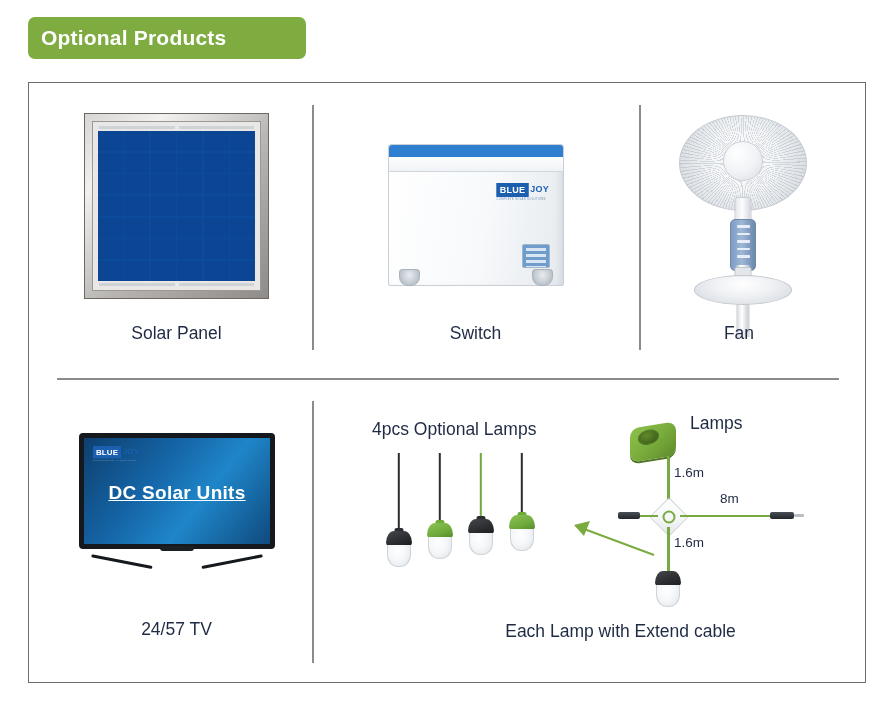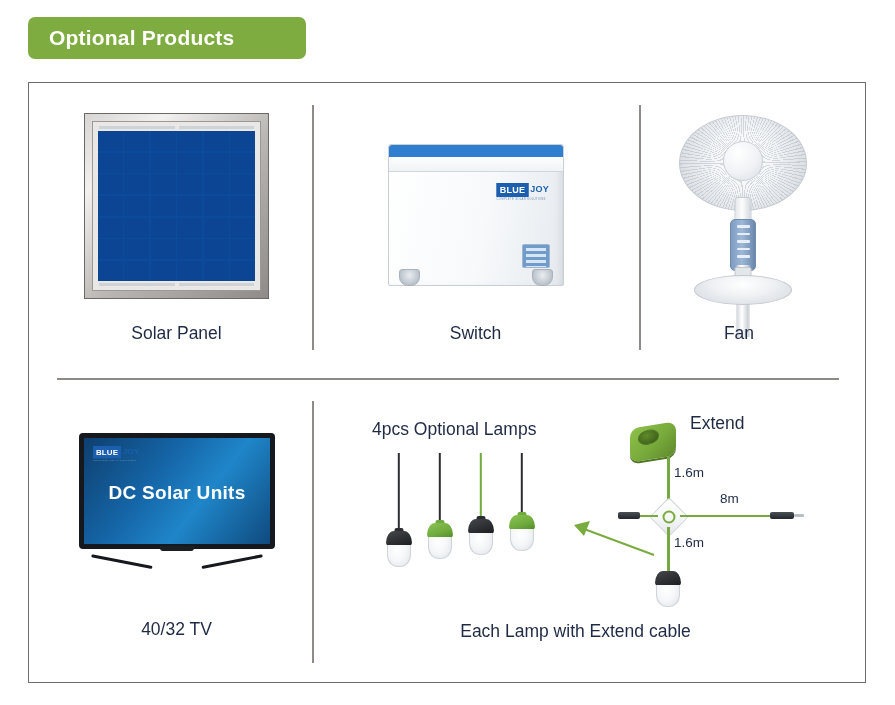--- a/index.html
+++ b/index.html
@@ -12,21 +12,21 @@
     position:relative;
   }
   
   #header-banner{
     position:absolute;left:28px;top:17px;
     width:278px;height:42px;
     background:#7fac40;
     border-radius:7px;
     display:flex;align-items:center;
     box-sizing:border-box;
-    padding-left:21px;
+    padding-left:13px;
   }
   #header-banner .title{
     color:#ffffff;
     font-size:21px;
     font-weight:bold;
     letter-spacing:.2px;
     white-space:nowrap;
   }
   
   #products-card{
@@ -197,21 +197,21 @@
     background:#15181c;border-radius:4px;padding:5px;box-sizing:border-box;
   }
   .tv-screen{
     position:absolute;inset:5px;
     background:linear-gradient(128deg,#0e3f6e 0%,#1566a8 38%,#1f86c9 62%,#0f4a7e 100%);
     overflow:hidden;
   }
   .tv-logo{position:absolute;left:9px;top:8px;transform:scale(.72);transform-origin:left top;}
   .tv-text{
     position:absolute;left:0;right:0;top:44px;text-align:center;
-    color:#ffffff;font-size:19px;font-weight:bold;letter-spacing:.3px;
+    color:#ffffff;font-size:19px;font-weight:bold;letter-spacing:.3px;text-decoration:underline;
   }
   .tv-chin{position:absolute;left:50%;transform:translateX(-50%);bottom:18px;width:34px;height:5px;background:#1b1f24;border-radius:0 0 3px 3px;}
   .tv-leg{position:absolute;bottom:0;width:62px;height:3px;background:#15181c;border-radius:2px;}
   .tv-leg.l{left:11px;transform:rotate(11deg);transform-origin:right bottom;}
   .tv-leg.r{right:11px;transform:rotate(-11deg);transform-origin:left bottom;}
 
   
   #lamps-group{position:absolute;}
   .lamp{position:absolute;width:34px;}
   .lamp .cord{position:absolute;left:50%;transform:translateX(-50%);top:0;width:2.4px;}
@@ -255,21 +255,21 @@
   .hub-icon{
     position:absolute;left:50%;top:50%;
     transform:translate(-50%,-50%) rotate(-45deg);
     width:13px;height:13px;border-radius:50%;
     border:2px solid #7aab3f;
     box-sizing:border-box;
   }
   .plug{position:absolute;height:7px;border-radius:2px;background:linear-gradient(180deg,#4a4f55,#22262b);}
   .plug-tip{position:absolute;height:3px;background:#b9bec4;border-radius:1px;}
   .dim-label{position:absolute;font-size:13.5px;color:#1f2a44;white-space:nowrap;}
-  .caption{position:absolute;font-size:17.5px;color:#1f2a44;white-space:nowrap;text-align:center;}
+  .caption{position:absolute;font-size:17.5px;color:#1f2a44;white-space:nowrap;text-align:center;margin-left:45px;}
   .sec-title{position:absolute;font-size:17.5px;color:#1f2a44;white-space:nowrap;}
 </style>
 </head>
 <body>
 
 <div id="header-banner">
   <span class="title">Optional Products</span>
 </div>
 
 <div id="products-card">
@@ -395,21 +395,21 @@
               <span class="bj-sub">COMPLETE SOLAR SOLUTIONS</span>
             </div>
           </div>
           <div class="tv-text">DC Solar Units</div>
         </div>
       </div>
       <div class="tv-chin"></div>
       <div class="tv-leg l"></div>
       <div class="tv-leg r"></div>
     </div>
-    <div class="cell-label" style="top:218px;">40/32 TV</div>
+    <div class="cell-label" style="top:218px;">24/57 TV</div>
   </div>
 
   <div class="cell" style="left:283px;top:318px;width:527px;height:262px;">
 
     <div class="sec-title" style="left:60px;top:18px;">4pcs Optional Lamps</div>
 
     <div id="lamps-group" style="left:70px;top:52px;width:180px;height:110px;">
         <div class="lamp" style="left: 0px; top: 0px; height: 118px;">
           <div class="cord" style="height: 78px; background: rgb(43, 45, 48);"></div>
           <div class="neck" style="top: 75px; background: rgb(43, 45, 48);"></div>
@@ -438,21 +438,21 @@
 
     <svg style="position:absolute;left:256px;top:116px;" width="90" height="42" viewBox="0 0 90 42">
       <g id="arrow-g" stroke="#7aab3f" stroke-width="2" fill="none">
         <line x1="86" y1="38" x2="8" y2="9"></line>
         <polyline points="22,4 6,8 16,19" fill="#7aab3f" stroke="none"></polyline>
       </g>
     </svg>
 
     <div id="switch-diagram" style="left:300px;top:8px;width:220px;height:200px;">
 
-      <div class="sec-title" style="left:78px;top:4px;">Extend</div>
+      <div class="sec-title" style="left:78px;top:4px;">Lamps</div>
 
       <div class="sw-box" style="left:18px;top:16px;">
         <div class="sw-btn"></div>
       </div>
 
       <div class="wire" style="left:55px;top:48px;width:2.6px;height:56px;"></div>
       <div class="dim-label" style="left:62px;top:56px;">1.6m</div>
 
       <div class="hub" style="left:43px;top:94px;">
         <div class="hub-icon"></div>

